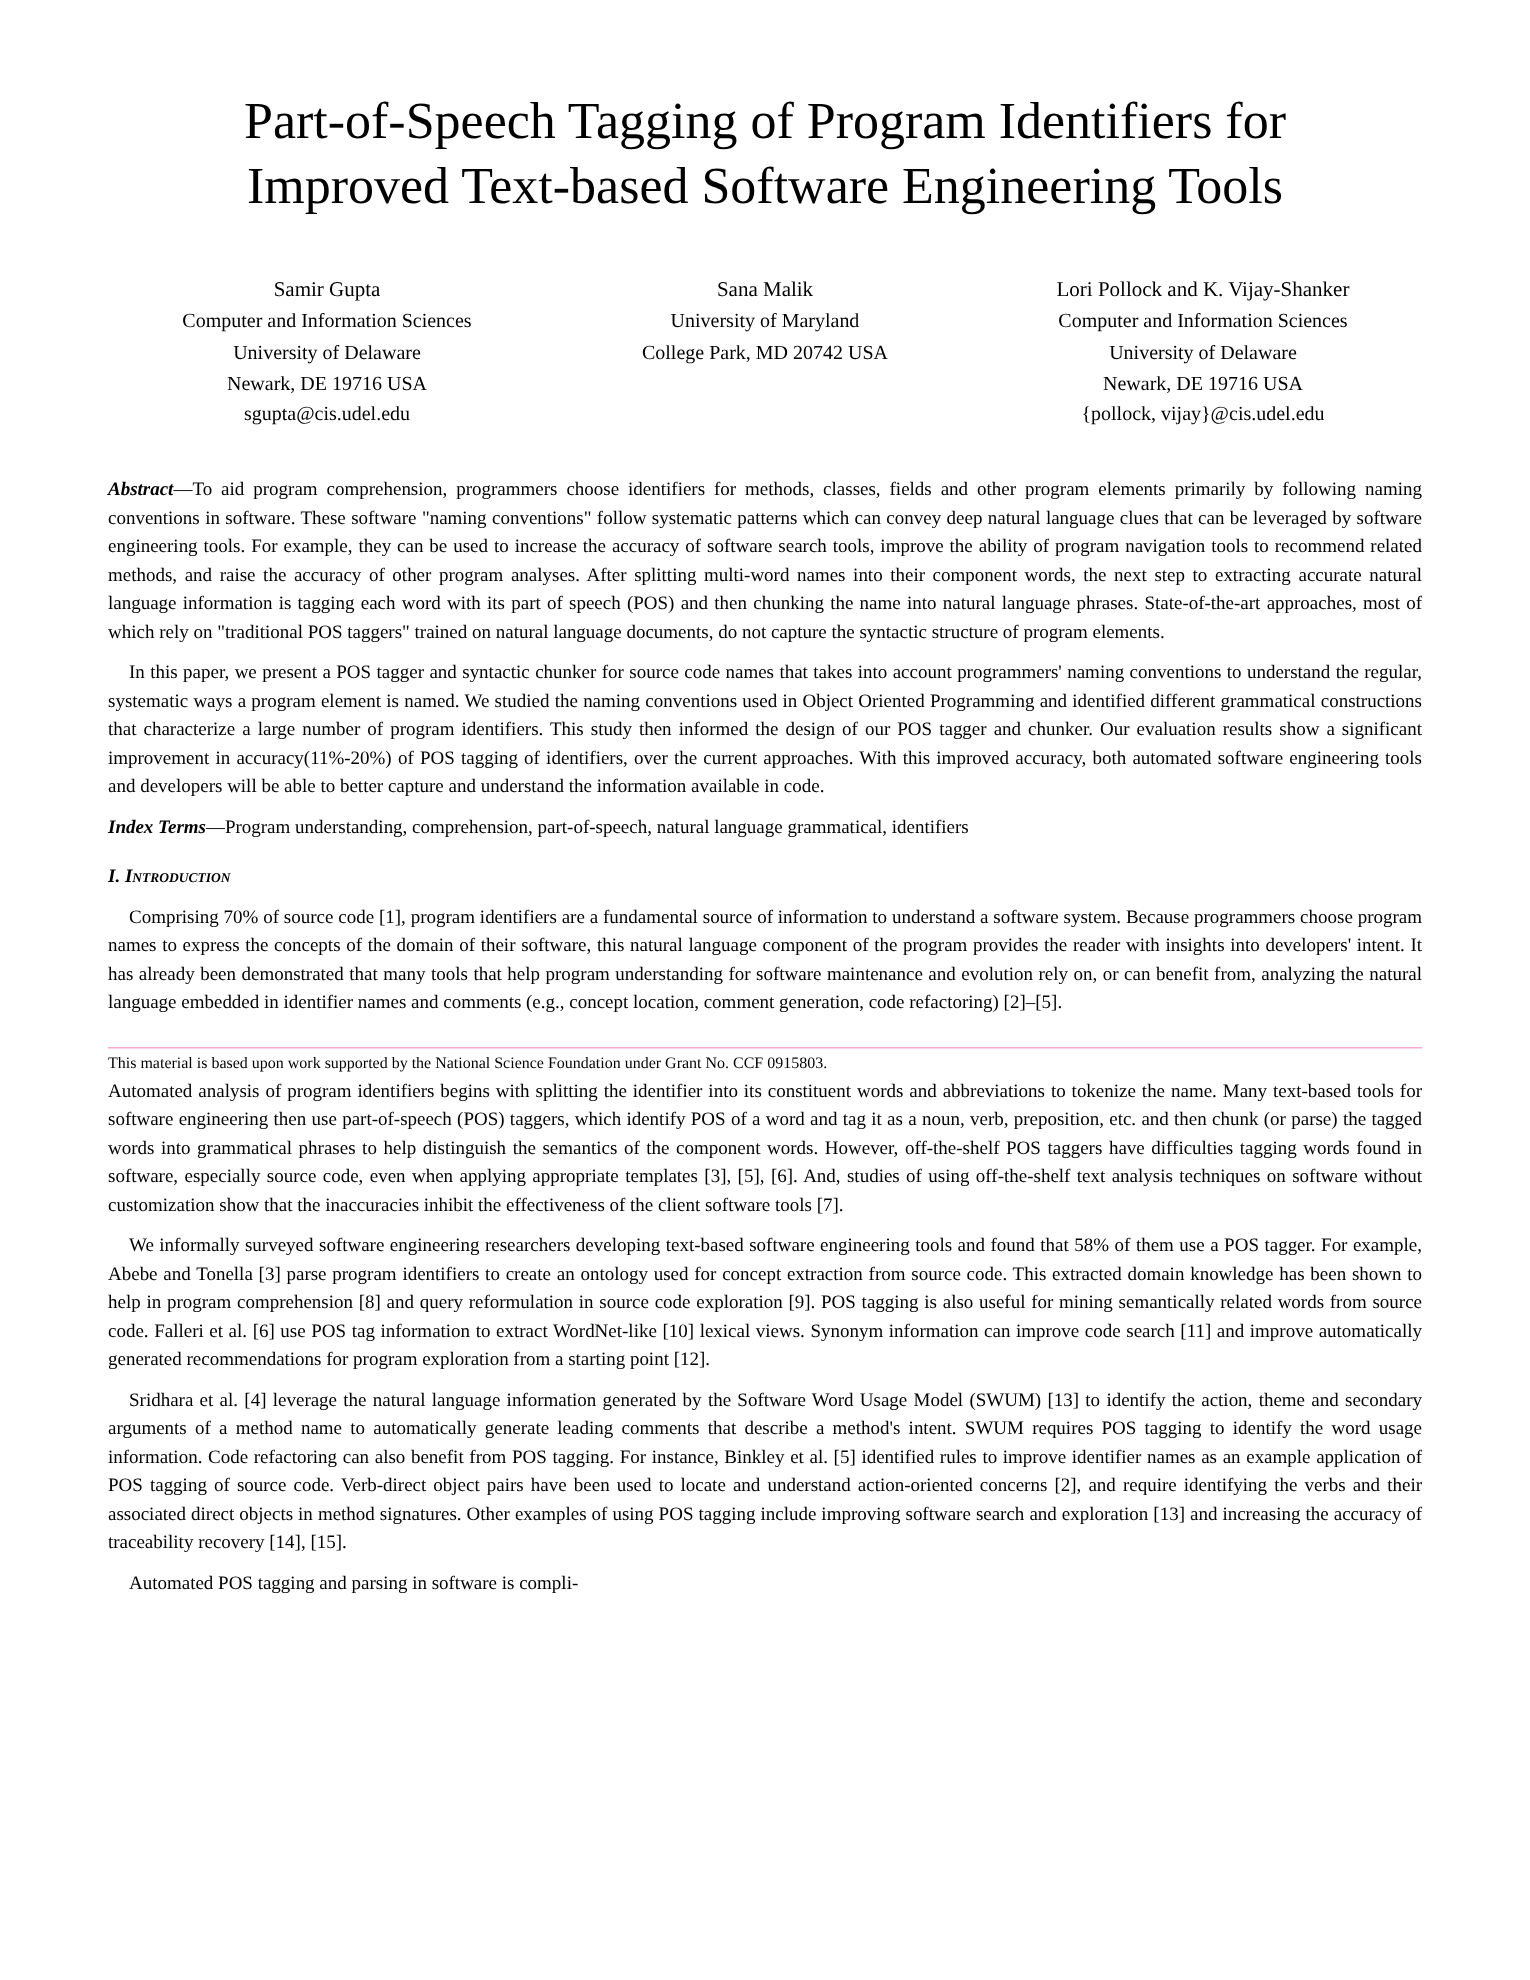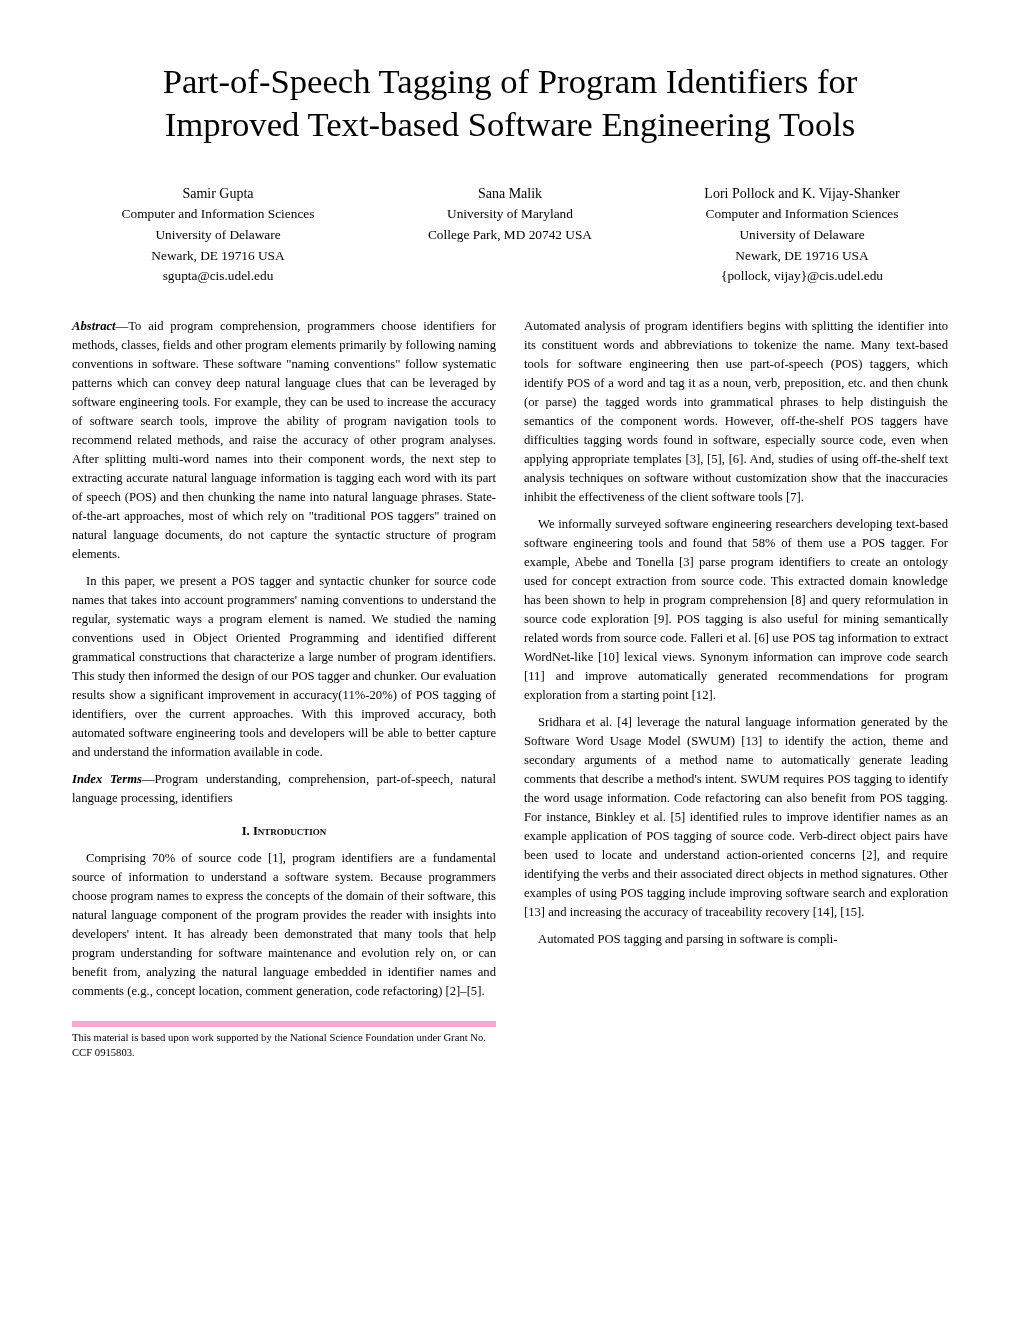--- a/index.html
+++ b/index.html
@@ -32,22 +32,22 @@
       flex: 1;
       font-size: 10pt;
       line-height: 1.55;
     }
     .author-name {
       font-size: 10.5pt;
     }
 
     .abstract-section {
       display: flex;
-      gap: 28px;
       margin-top: 10px;
+      flex-direction: column;
     }
 
     .left-col {
       flex: 1;
       font-size: 9.5pt;
       line-height: 1.5;
     }
 
     .right-col {
       flex: 1;
@@ -66,41 +66,42 @@
       font-style: italic;
       font-weight: bold;
     }
 
     .index-terms {
       font-style: italic;
       font-weight: bold;
     }
 
     .section-heading {
-      text-align: center;
+      text-align: left;
       font-size: 9.5pt;
       font-weight: bold;
       margin: 14px 0 8px 0;
       font-variant: small-caps;
+      font-style: italic;
     }
 
     .body-text {
       text-align: justify;
       font-size: 9.5pt;
       line-height: 1.5;
       margin-bottom: 20px;
     }
 
     .indent {
       text-indent: 14px;
     }
 
     .footnote {
       font-size: 8pt;
-      border-top: 6px solid #f9a8d4;
+      border-top: 1px solid #f9a8d4;
       margin-top: 16px;
       padding-top: 4px;
       line-height: 1.4;
     }
 
     .right-col p {
       text-align: justify;
       font-size: 9.5pt;
       line-height: 1.5;
       margin-bottom: 8px;
@@ -137,21 +138,21 @@
 </div>
 
 <div class="abstract-section">
   <div class="left-col">
     <div class="abstract-box">
       <p>
         <span class="abstract-label">Abstract</span><span>—To aid program comprehension, programmers choose identifiers for methods, classes, fields and other program elements primarily by following naming conventions in software. These software "naming conventions" follow systematic patterns which can convey deep natural language clues that can be leveraged by software engineering tools. For example, they can be used to increase the accuracy of software search tools, improve the ability of program navigation tools to recommend related methods, and raise the accuracy of other program analyses. After splitting multi-word names into their component words, the next step to extracting accurate natural language information is tagging each word with its part of speech (POS) and then chunking the name into natural language phrases. State-of-the-art approaches, most of which rely on "traditional POS taggers" trained on natural language documents, do not capture the syntactic structure of program elements.</span>
       </p>
       <p class="indent">In this paper, we present a POS tagger and syntactic chunker for source code names that takes into account programmers' naming conventions to understand the regular, systematic ways a program element is named. We studied the naming conventions used in Object Oriented Programming and identified different grammatical constructions that characterize a large number of program identifiers. This study then informed the design of our POS tagger and chunker. Our evaluation results show a significant improvement in accuracy(11%-20%) of POS tagging of identifiers, over the current approaches. With this improved accuracy, both automated software engineering tools and developers will be able to better capture and understand the information available in code.</p>
       <p>
-        <span class="index-terms">Index Terms</span><span>—Program understanding, comprehension, part-of-speech, natural language processing, identifiers</span>
+        <span class="index-terms">Index Terms</span><span>—Program understanding, comprehension, part-of-speech, natural language grammatical, identifiers</span>
       </p>
     </div>
 
     <div class="section-heading">I. Introduction</div>
 
     <p class="body-text indent">Comprising 70% of source code [1], program identifiers are a fundamental source of information to understand a software system. Because programmers choose program names to express the concepts of the domain of their software, this natural language component of the program provides the reader with insights into developers' intent. It has already been demonstrated that many tools that help program understanding for software maintenance and evolution rely on, or can benefit from, analyzing the natural language embedded in identifier names and comments (e.g., concept location, comment generation, code refactoring) [2]–[5].</p>
 
     <div class="footnote">This material is based upon work supported by the National Science Foundation under Grant No. CCF 0915803.</div>
   </div>
 

